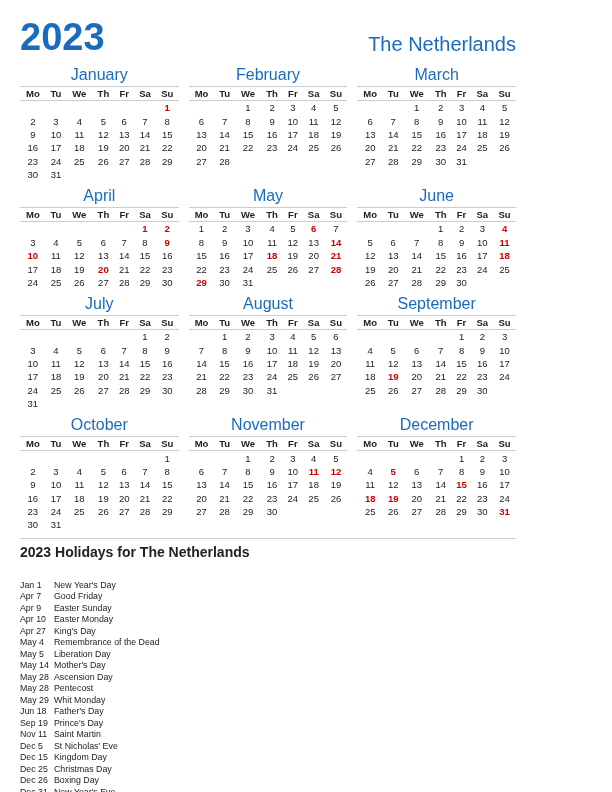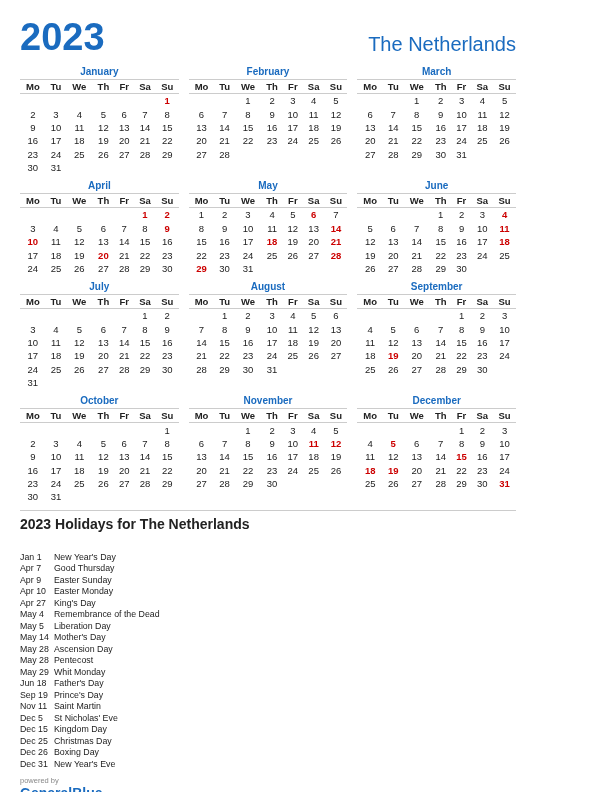--- a/index.html
+++ b/index.html
@@ -42,22 +42,22 @@
       gap: 6px 10px;
       flex: 1;
     }
     .month-block {
       display: flex;
       flex-direction: column;
     }
     .month-name {
       text-align: center;
       color: #1a6bbf;
-      font-size: 10px;
-      font-weight: bold;
+      font-size: 16px;
+      font-weight: normal;
       margin-bottom: 2px;
     }
     .month-table {
       width: 100%;
       border-collapse: collapse;
     }
     .month-table th {
       font-size: 9.5px;
       font-weight: bold;
       color: #222;
@@ -920,21 +920,21 @@
   <div class="holidays-section">
     <div class="holidays-title">2023 Holidays for The Netherlands</div>
     <div class="holidays-columns" id="holidays-columns">
     <div>
           <div class="holiday-item">
             <span class="holiday-date">Jan 1</span>
             <span class="holiday-name">New Year's Day</span>
           </div>
           <div class="holiday-item">
             <span class="holiday-date">Apr 7</span>
-            <span class="holiday-name">Good Thursday</span>
+            <span class="holiday-name">Good Friday</span>
           </div>
           <div class="holiday-item">
             <span class="holiday-date">Apr 9</span>
             <span class="holiday-name">Easter Sunday</span>
           </div>
           <div class="holiday-item">
             <span class="holiday-date">Apr 10</span>
             <span class="holiday-name">Easter Monday</span>
           </div>
           <div class="holiday-item">

